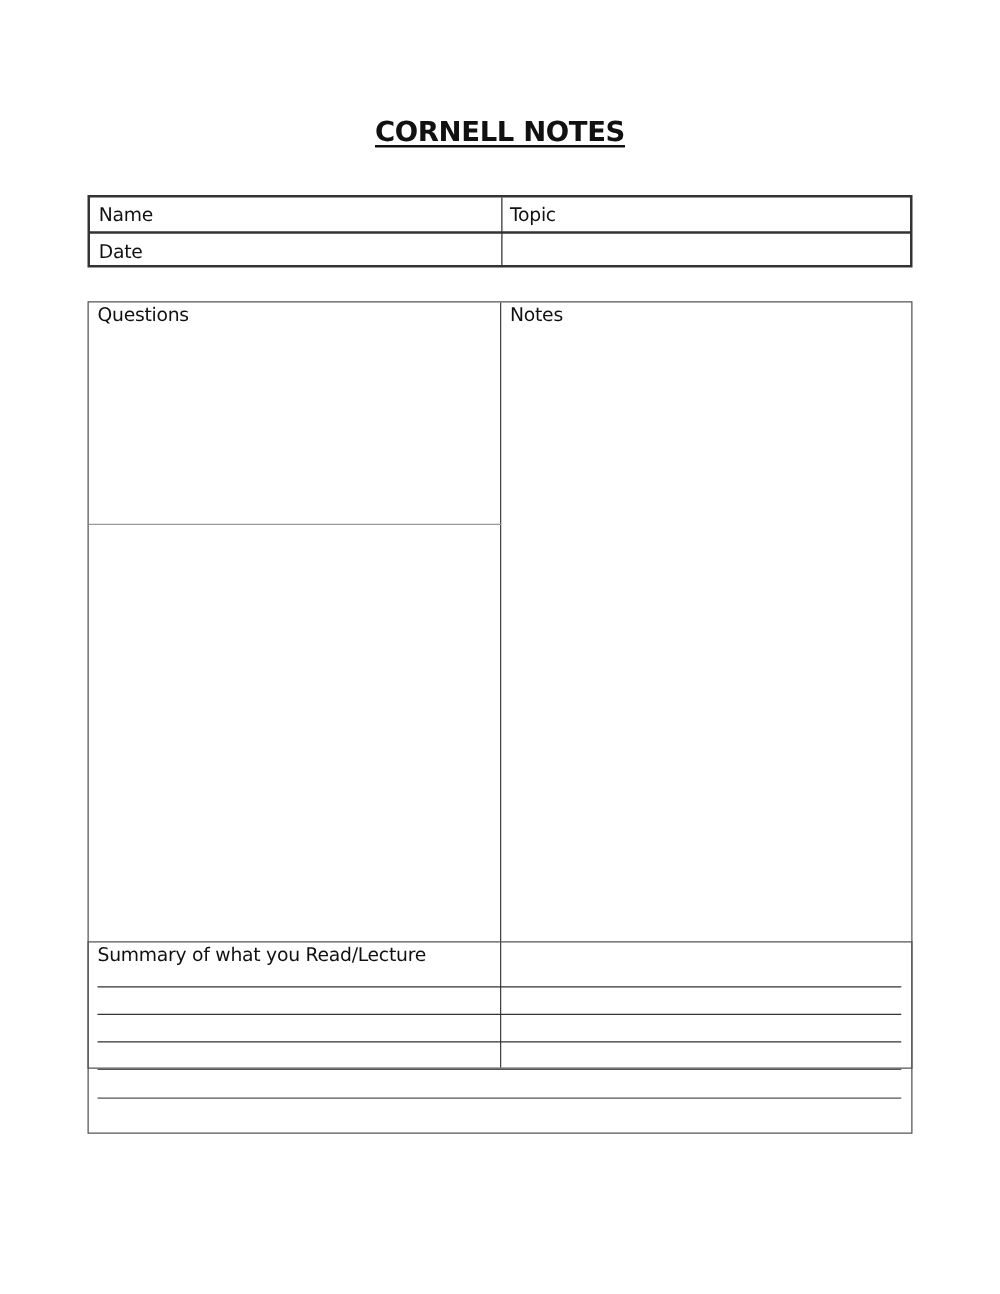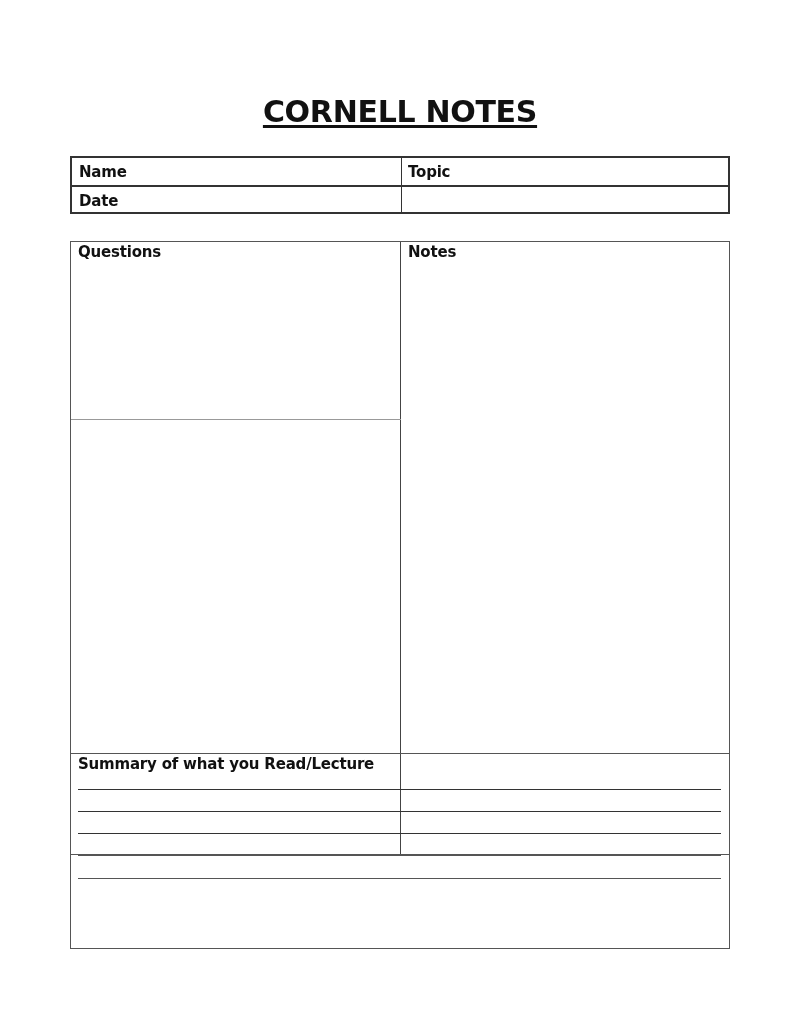--- a/index.html
+++ b/index.html
@@ -1,27 +1,27 @@
 <!DOCTYPE html>
 <html><head>
 <meta charset="utf-8">
 <style>
   html, body { margin:0; padding:0; background:#ffffff; }
   body { width:800px; height:1035px; position:relative; font-family:"DejaVu Sans", sans-serif; color:#111; overflow:hidden; }
-  .title { position:absolute; top:94px; left:0; width:800px; text-align:center; font-size:30px; font-weight:bold; text-decoration:underline; text-underline-offset:3px; letter-spacing:-0.3px; }
-  .lbl { font-size:15px; font-weight:bold; letter-spacing:-0.2px; }
+  .title { position:absolute; top:94px; left:0; width:800px; text-align:center; font-size:22px; font-weight:bold; text-decoration:underline; text-underline-offset:3px; letter-spacing:-0.3px; }
+  .lbl { font-size:15px; font-weight:normal; letter-spacing:-0.2px; }
   .hdr { position:absolute; left:70px; top:156px; width:660px; height:58px; border:2px solid #333; box-sizing:border-box; }
   .hdr .cell { position:absolute; box-sizing:border-box; padding:5px 0 0 7px; height:28px; }
   .hdr .vline { position:absolute; left:329px; top:0; width:1px; height:100%; background:#333; }
   .hdr .hline { position:absolute; left:0; top:27px; width:100%; height:2px; background:#333; }
   .main { position:absolute; left:70px; top:241px; width:660px; height:614px; border:1px solid #555; box-sizing:border-box; }
   .main .vline { position:absolute; left:329px; top:0; width:1px; height:100%; background:#444; }
   .main .hline { position:absolute; left:0; top:177px; width:330px; height:1px; background:#999; }
   .main .cell { position:absolute; padding:1px 0 0 7px; }
-  .summary { position:absolute; left:70px; top:753px; width:660px; height:196px; border:1px solid #555; box-sizing:border-box; }
+  .summary { position:absolute; left:70px; top:753px; width:660px; height:154px; border:1px solid #555; box-sizing:border-box; }
   .summary .cell { position:absolute; left:7px; top:1px; }
   .summary .rule { position:absolute; left:7px; width:643px; height:1px; background:#333; }
 </style>
 </head>
 <body>
 
 <div class="title">CORNELL NOTES</div>
 
 <div class="hdr">
   <div class="vline"></div>

